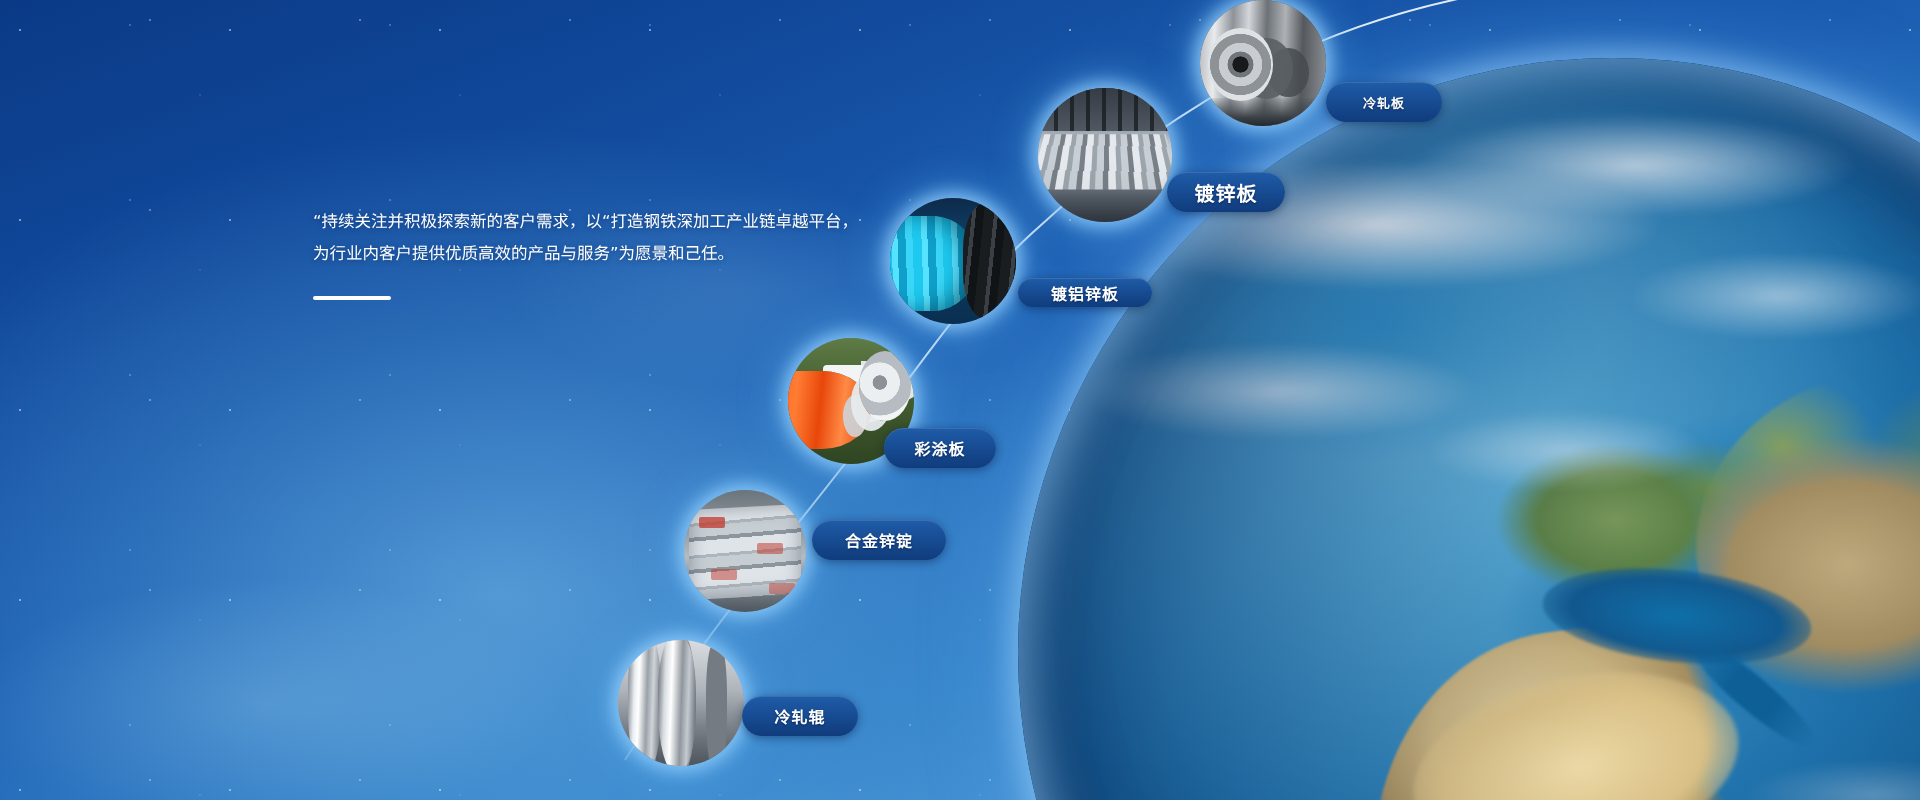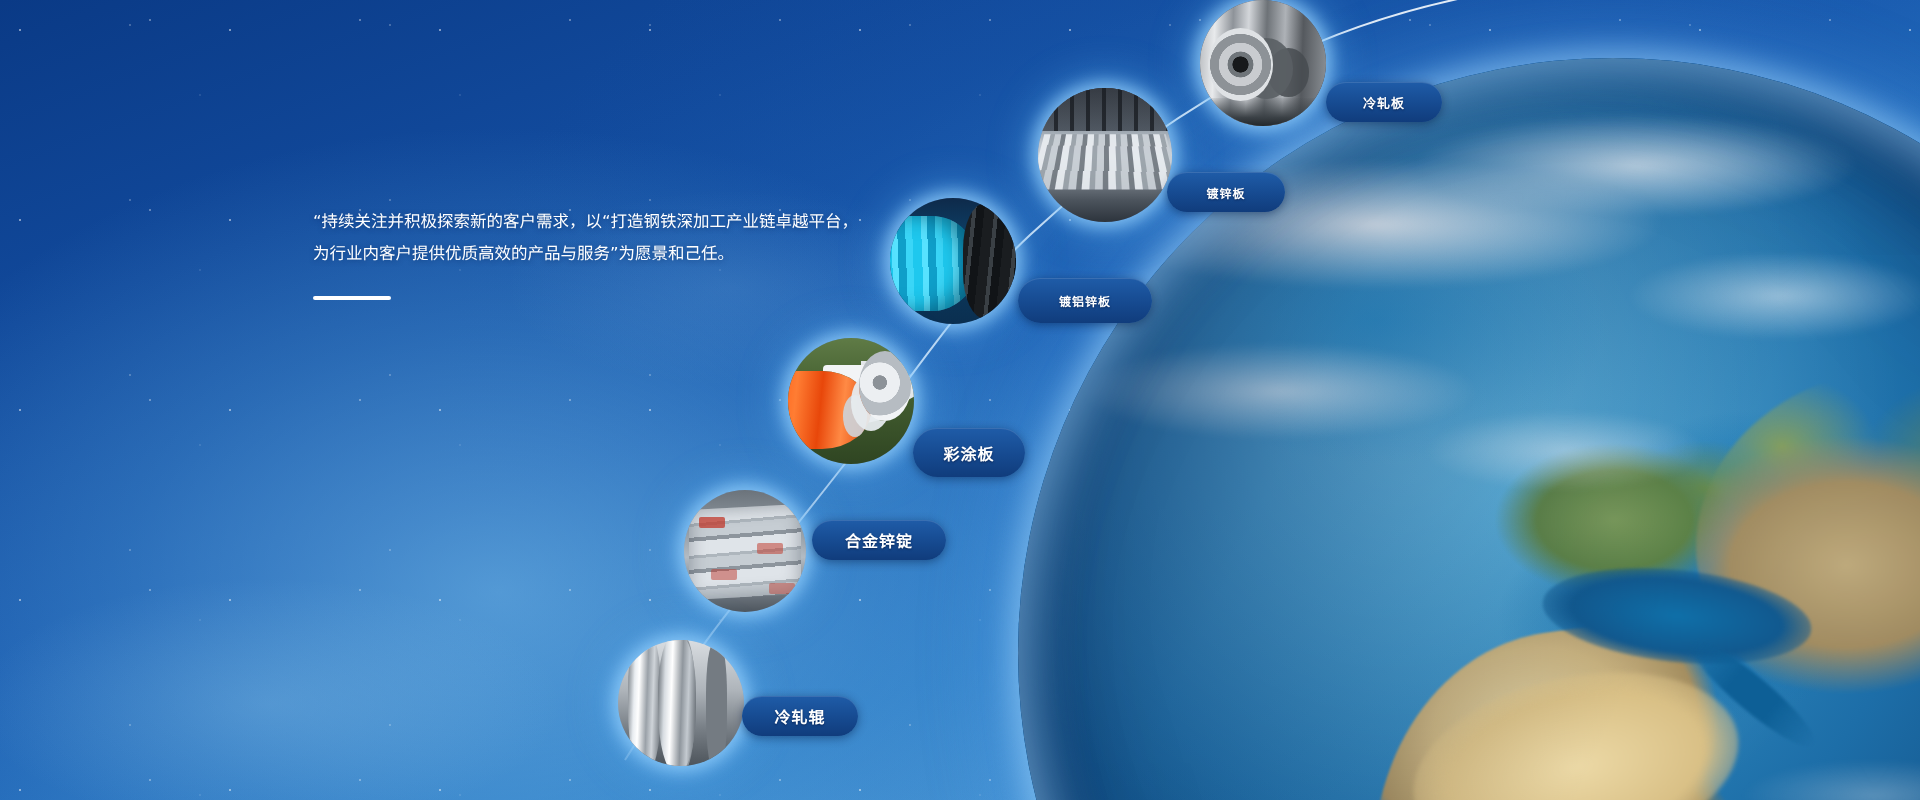--- a/index.html
+++ b/index.html
@@ -374,35 +374,35 @@
     <div class="node-circle" style="left:1200px; top:0px; width:126px; height:126px;">
       <div class="photo ph-coil"></div>
     </div>
     <div class="pill" style="left:1326px; top:82px; width:116px; height:40px; font-size:13px;">冷轧板</div>
   </div>
 
   <div class="node">
     <div class="node-circle" style="left:1038px; top:88px; width:134px; height:134px;">
       <div class="photo ph-warehouse"></div>
     </div>
-    <div class="pill" style="left:1167px; top:172px; width:118px; height:40px; font-size:12px;">镀锌板</div>
+    <div class="pill" style="left:1167px; top:172px; width:118px; height:40px; font-size:20px;">镀锌板</div>
   </div>
 
   <div class="node">
     <div class="node-circle" style="left:890px; top:198px; width:126px; height:126px;">
       <div class="photo ph-teal"></div>
     </div>
-    <div class="pill" style="left:1018px; top:278px; width:134px; height:45px; font-size:12px;">镀铝锌板</div>
+    <div class="pill" style="left:1018px; top:278px; width:134px; height:29px; font-size:16px;">镀铝锌板</div>
   </div>
 
   <div class="node">
     <div class="node-circle" style="left:788px; top:338px; width:126px; height:126px;">
       <div class="photo ph-color"></div>
     </div>
-    <div class="pill" style="left:913px; top:428px; width:112px; height:49px; font-size:16px;">彩涂板</div>
+    <div class="pill" style="left:884px; top:428px; width:112px; height:40px; font-size:16px;">彩涂板</div>
   </div>
 
   <div class="node">
     <div class="node-circle" style="left:684px; top:490px; width:122px; height:122px;">
       <div class="photo ph-ingot"></div>
     </div>
     <div class="pill" style="left:812px; top:520px; width:134px; height:40px; font-size:16px;">合金锌锭</div>
   </div>
 
   <div class="node">

